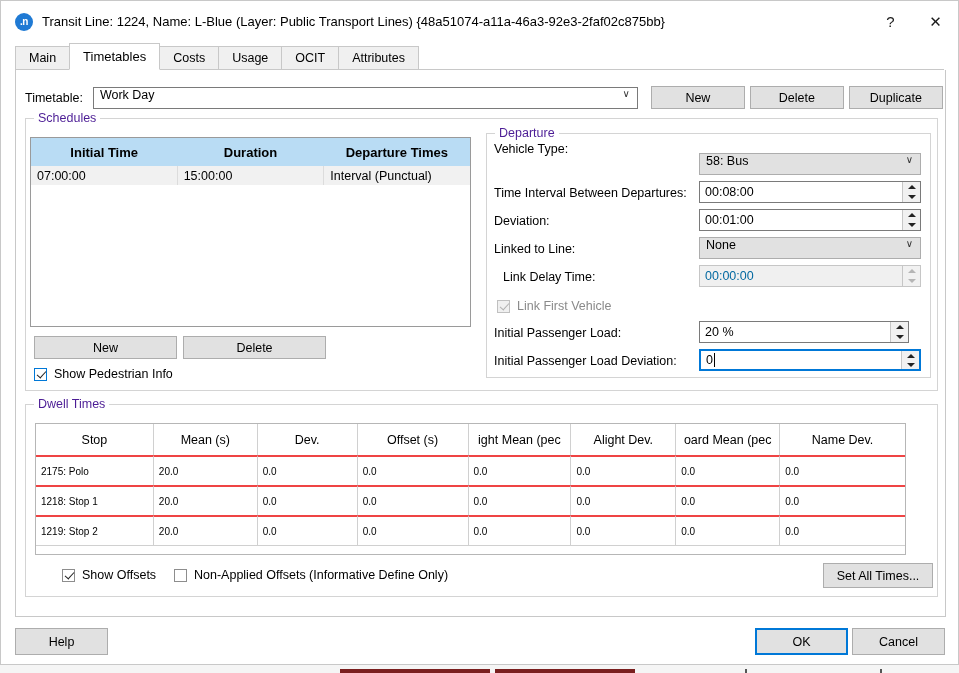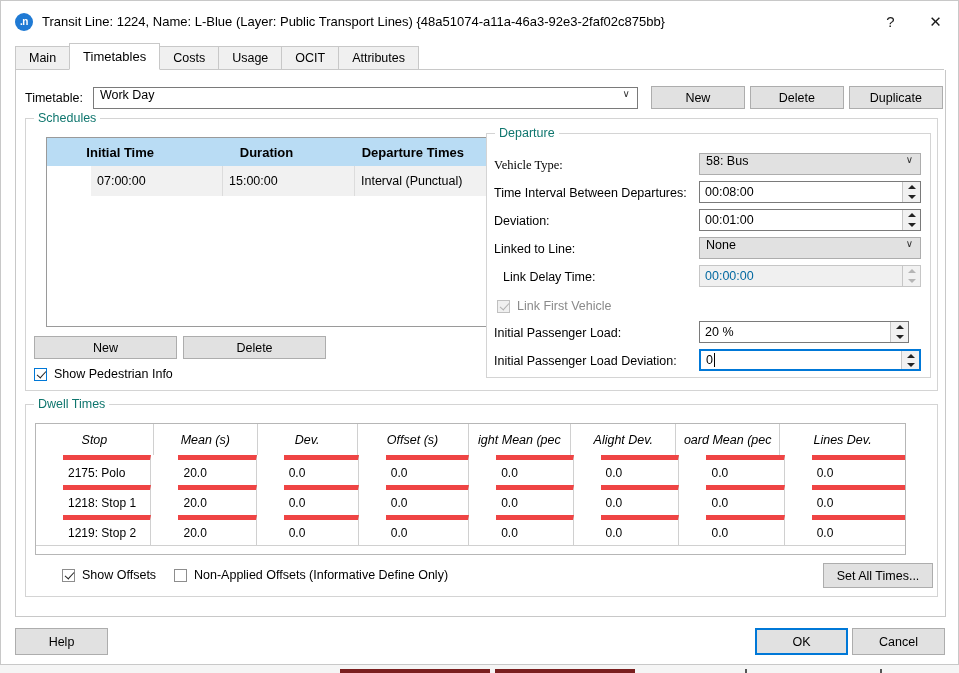--- a/index.html
+++ b/index.html
@@ -193,27 +193,27 @@
     position: absolute;
     border: 1px solid #d4d4d4;
     box-sizing: border-box;
   }
   .group > .group-title {
     position: absolute;
     top: -8px; left: 8px;
     background: #ffffff;
     padding: 0 4px;
     font-size: 12.5px;
-    color: #0f766e;
+    color: #4c1d95;
   }
 
   
   .sched-table {
     position: absolute;
-    left: 20px; top: 18px;
+    left: 4px; top: 18px;
     width: 441px; height: 190px;
     border: 1px solid #9a9a9a;
     box-sizing: border-box;
     background: #ffffff;
     overflow: hidden;
   }
   .sched-head {
     display: flex;
     height: 28px;
     background: #b9dcf4;
@@ -222,23 +222,22 @@
     flex: 1;
     display: flex;
     align-items: center;
     justify-content: center;
     font-weight: bold;
     font-size: 13px;
     color: #000;
   }
   .sched-row {
     display: flex;
-    height: 30px;
+    height: 19px;
     background: #f1f1f1;
-    margin-left: 44px;
   }
   .sched-row div {
     flex: 1;
     display: flex;
     align-items: center;
     padding-left: 6px;
     font-size: 12.5px;
     box-sizing: border-box;
     border-right: 1px solid #dcdcdc;
   }
@@ -333,43 +332,42 @@
   .dwell-table {
     position: absolute;
     left: 9px; top: 18px;
     width: 871px;
     height: 132px;
     border: 1px solid #b6b6b6;
     box-sizing: border-box;
     background: #ffffff;
     overflow: hidden;
   }
-  .dwell-head { display: flex; height: 31px; font-style: italic; }
+  .dwell-head { display: flex; height: 31px; }
   .dwell-head div {
     display: flex;
     align-items: center;
     justify-content: center;
     font-size: 12.5px;
     border-right: 1px solid #d0d0d0;
     box-sizing: border-box;
     overflow: hidden;
     white-space: nowrap;
   }
   .dwell-row { display: flex; height: 30px; }
   .dwell-row div {
     display: flex;
     align-items: center;
     padding-left: 5px;
-    font-size: 12px;
+    font-size: 10px;
     border-right: 1px solid #d0d0d0;
-    border-top: 5px solid #ef4444;
+    border-top: 2px solid #ef4444;
     box-sizing: border-box;
     overflow: hidden;
     white-space: nowrap;
-    margin-left: 27px;
   }
   .dwell-foot {
     height: 11px;
     border-top: 1px solid #d0d0d0;
   }
   .c0 { width: 118px; }
   .c1 { width: 104px; }
   .c2 { width: 100px; }
   .c3 { width: 111px; }
   .c4 { width: 103px; }
@@ -465,21 +463,21 @@
       <div class="btn" style="position:absolute; left:157px; top:217px; width:143px;">Delete</div>
 
       <div class="cb-wrap" style="position:absolute; left:8px; top:248px;">
         <span class="cb checked focus"></span>
         <span class="cb-label">Show Pedestrian Info</span>
       </div>
 
       <div class="group" style="left:460px; top:14px; width:445px; height:245px;">
         <div class="group-title">Departure</div>
 
-        <div class="dep-field-label" style="left:7px; top:24px;font-family:Liberation Serif, serif;">Vehicle Type:</div>
+        <div class="dep-field-label" style="left:7px; top:8px;">Vehicle Type:</div>
         <div class="combo" style="position:absolute; left:212px; top:19px; width:222px;">
           <span>58: Bus</span>
           <span class="chev">∨</span>
         </div>
 
         <div class="dep-field-label" style="left:7px; top:52px;">Time Interval Between Departures:</div>
         <div class="spin" style="left:212px; top:47px; width:222px;">
           <span class="val">00:08:00</span>
           <span class="spin-btns">
             <div>
@@ -561,21 +559,21 @@
 
       <div class="dwell-table">
         <div class="dwell-head">
           <div class="c0">Stop</div>
           <div class="c1">Mean (s)</div>
           <div class="c2">Dev.</div>
           <div class="c3">Offset (s)</div>
           <div class="c4">ight Mean (pec</div>
           <div class="c5">Alight Dev.</div>
           <div class="c6">oard Mean (pec</div>
-          <div class="c7">Lines Dev.</div>
+          <div class="c7">Name Dev.</div>
         </div>
 
         <div class="dwell-row">
           <div class="c0">2175: Polo</div>
           <div class="c1">20.0</div>
           <div class="c2">0.0</div>
           <div class="c3">0.0</div>
           <div class="c4">0.0</div>
           <div class="c5">0.0</div>
           <div class="c6">0.0</div>

